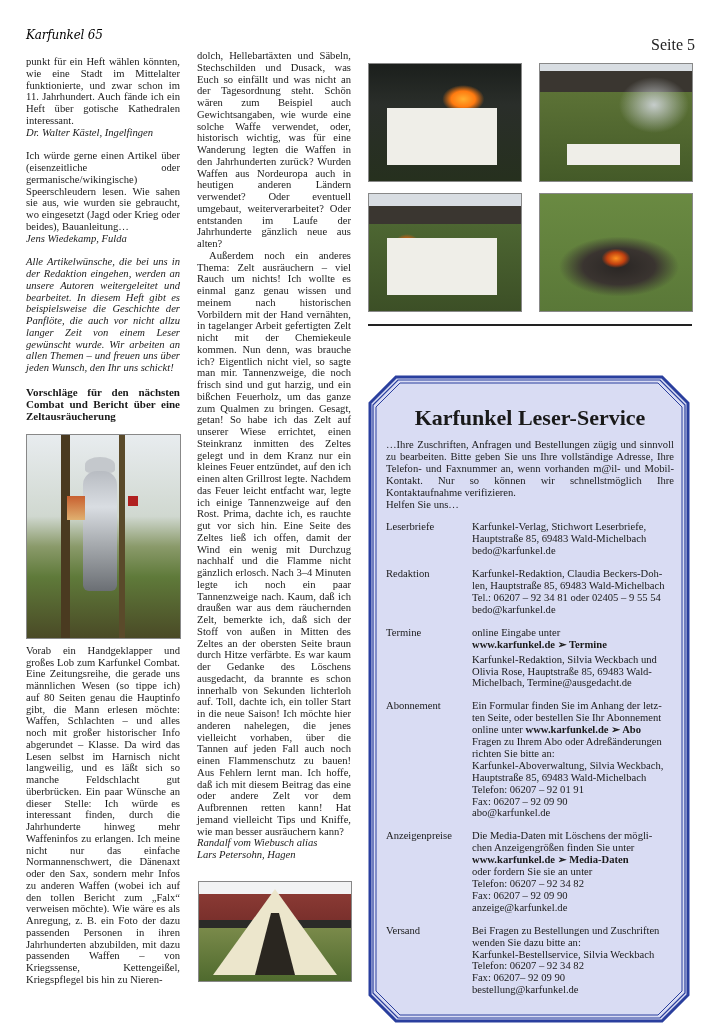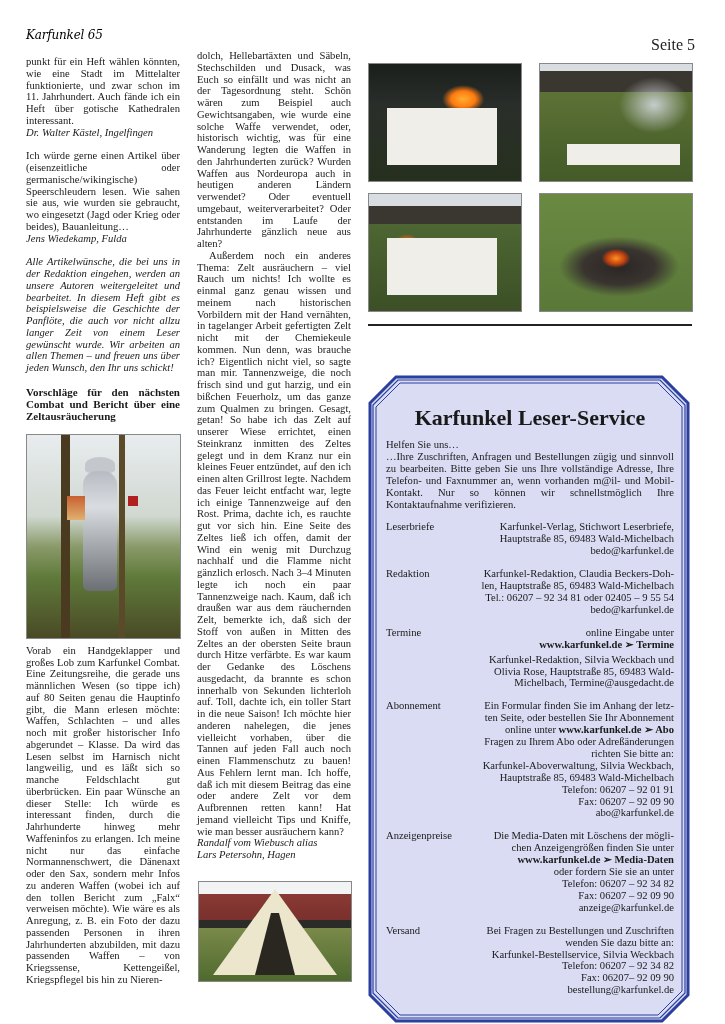--- a/index.html
+++ b/index.html
@@ -57,21 +57,21 @@
   .divider { position: absolute; left: 368px; top: 324px; width: 324px; height: 0; border-top: 2px solid #222; }
 
   #service-box { position: absolute; left: 368px; top: 339px; width: 322px; height: 648px; margin-top: 36px; }
   #service-box svg.frame { position: absolute; left: 0; top: 0; width: 100%; height: 100%; }
   .svc-inner { position: absolute; left: 18px; top: 30px; width: 288px; font-size: 10.6px; line-height: 11.9px; color: #1a1a1a; }
   .svc-title { font-weight: bold; font-size: 22px; line-height: 26px; text-align: center; margin: 0 0 8px 0; }
   .svc-intro { margin: 0 0 11px 0; }
   .svc-row { display: flex; margin-bottom: 11px; }
   .svc-label { width: 86px; flex: 0 0 86px; }
   .svc-body { flex: 1; }
-  .svc-body div { white-space: nowrap; text-align: right; }
+  .svc-body div { white-space: nowrap; }
   .b { font-weight: bold; }
 </style>
 </head>
 <body>
 
 <div class="hdr-left">Karfunkel 65</div>
 <div class="hdr-right">Seite 5</div>
 
 <div class="col" id="col1">
   <p>punkt für ein Heft wählen könnten, wie eine Stadt im Mittelalter funktionierte, und zwar schon im 11. Jahrhundert. Auch fände ich ein Heft über gotische Kathedralen interessant.</p>
@@ -118,22 +118,22 @@
 
 <div id="service-box">
   <svg class="frame" viewBox="0 0 322 648" preserveAspectRatio="none">
     <polygon id="frame-fill" points="28,2 294,2 320,28 320,620 294,646 28,646 2,620 2,28" stroke-width="3" fill="#d9dcf3" stroke="#2a3f9e"></polygon>
     <polygon id="frame-line2" points="30,5 292,5 317,30 317,618 292,643 30,643 5,618 5,30" fill="none" stroke-width="1.2" stroke="#2a3f9e"></polygon>
     <polygon id="frame-line3" points="32,8 290,8 314,32 314,616 290,640 32,640 8,616 8,32" fill="none" stroke-width="1" stroke="#2a3f9e"></polygon>
   </svg>
   <div class="svc-inner">
     <h2 class="svc-title">Karfunkel Leser-Service</h2>
     <div class="svc-intro">
+      <div style="text-align:justify">…Ihre Zuschriften, Anfragen und Bestellungen zügig und sinnvoll zu bearbeiten. Bitte geben Sie uns Ihre vollständige Adresse, Ihre Telefon- und Faxnummer an, wenn vorhanden m@il- und Mobil-Kontakt. Nur so können wir schnellstmöglich Ihre Kontaktaufnahme verifizieren.</div>
       <div>Helfen Sie uns…</div>
-      <div style="text-align:justify">…Ihre Zuschriften, Anfragen und Bestellungen zügig und sinnvoll zu bearbeiten. Bitte geben Sie uns Ihre vollständige Adresse, Ihre Telefon- und Faxnummer an, wenn vorhanden m@il- und Mobil-Kontakt. Nur so können wir schnellstmöglich Ihre Kontaktaufnahme verifizieren.</div>
     </div>
 
     <div class="svc-row">
       <div class="svc-label">Leserbriefe</div>
       <div class="svc-body">
         <div>Karfunkel-Verlag, Stichwort Leserbriefe,</div>
         <div>Hauptstraße 85, 69483 Wald-Michelbach</div>
         <div>bedo@karfunkel.de</div>
       </div>
     </div>

